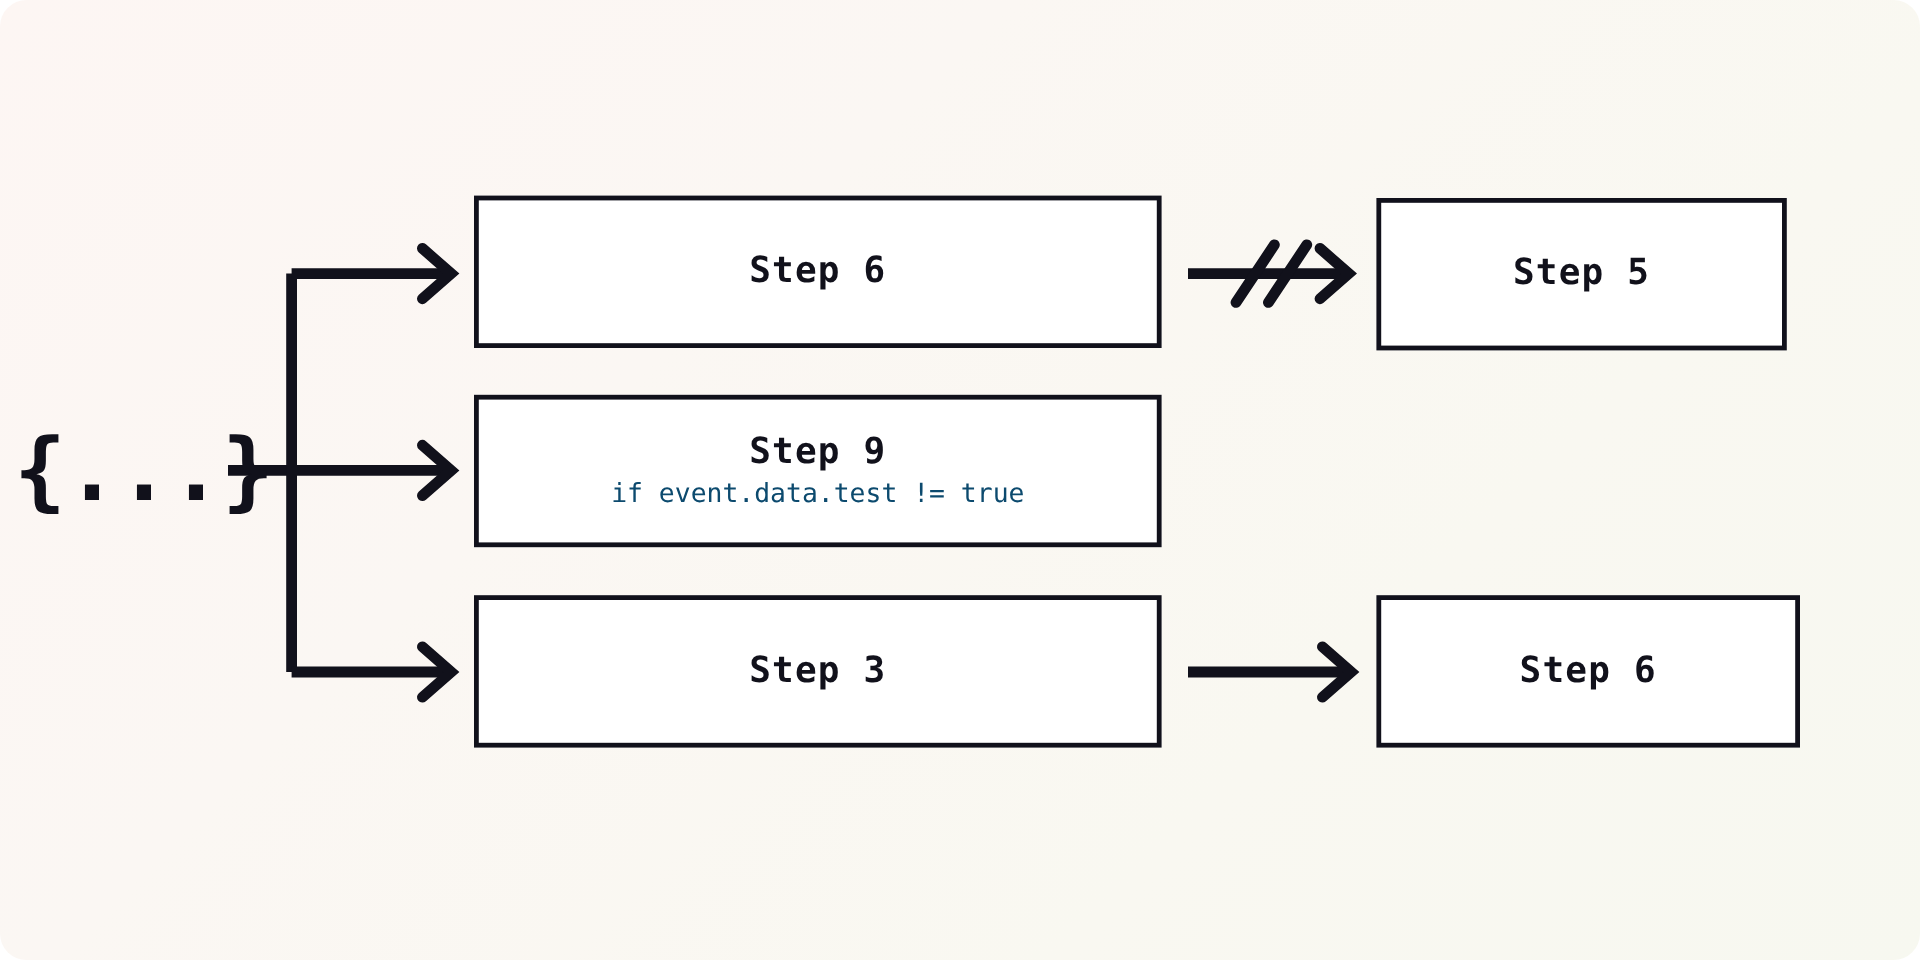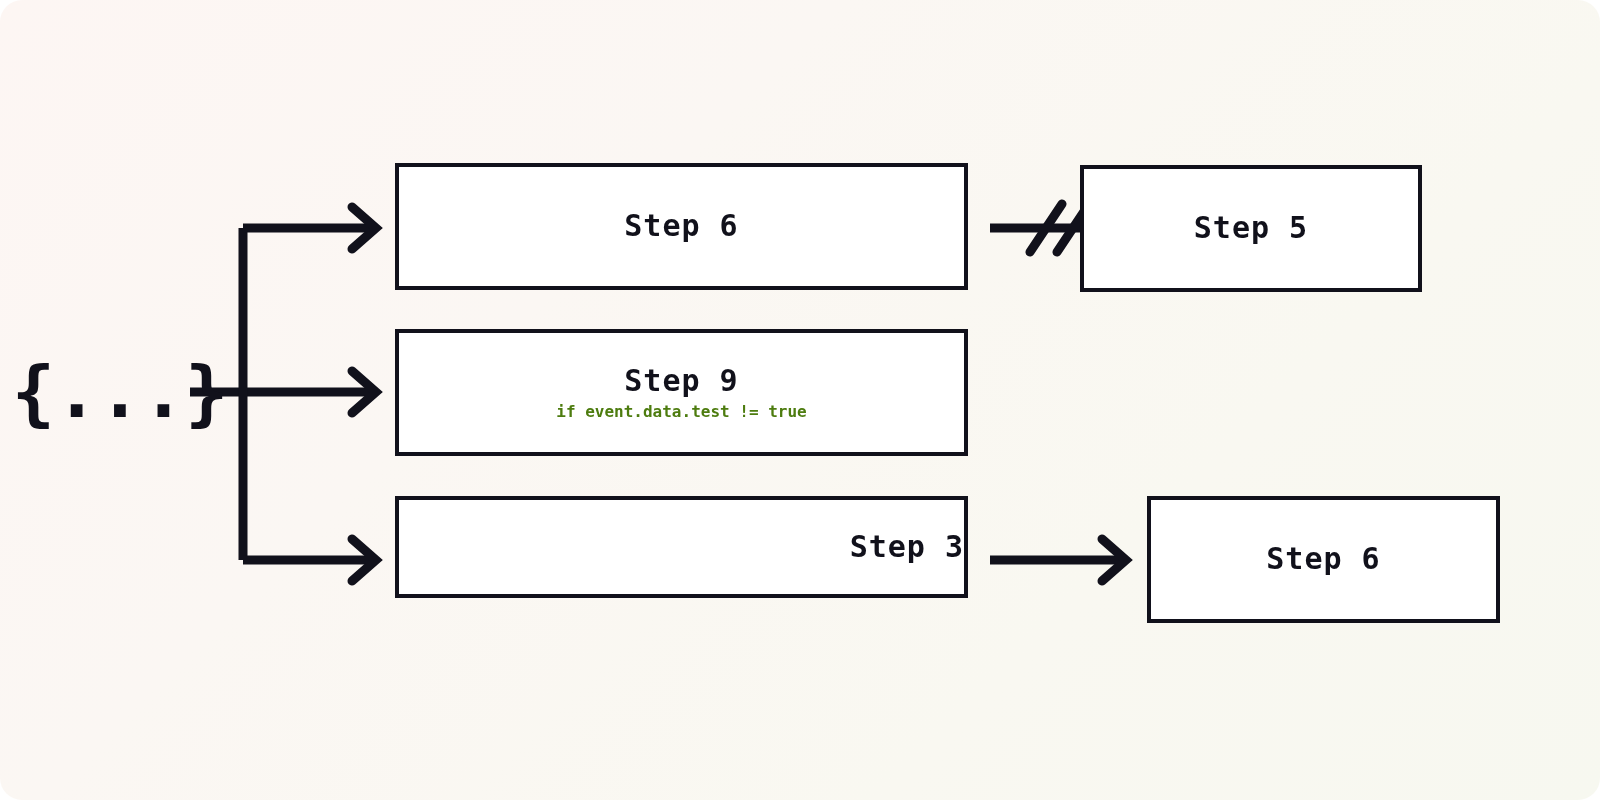--- a/index.html
+++ b/index.html
@@ -49,24 +49,24 @@
     font-weight: bold;
     font-size: 30px;
     letter-spacing: 1px;
     color: #11111b;
     line-height: 1.15;
     white-space: pre;
   }
 
   .step-condition {
     font-family: "DejaVu Sans Mono", monospace;
-    font-weight: bold;
-    font-size: 16px;
+    font-weight: normal;
+    font-size: 22px;
     letter-spacing: 0px;
-    color: #4d7c0f;
+    color: #0c4a6e;
     line-height: 1.2;
     margin-top: 4px;
     white-space: pre;
   }
 
   
   #source-node {
     position: absolute;
     left: 60px;
     top: 345px;
@@ -138,25 +138,25 @@
 
   <div class="step-box" style="left:395px; top:163px; width:573px; height:127px;">
     <div class="step-title">Step 6</div>
   </div>
 
   <div class="step-box" style="left:395px; top:329px; width:573px; height:127px;">
     <div class="step-title">Step 9</div>
     <div class="step-condition">if event.data.test != true</div>
   </div>
 
-  <div class="step-box" style="left:395px; top:496px; width:573px; height:102px;align-items:flex-end;">
+  <div class="step-box" style="left:395px; top:496px; width:573px; height:127px;">
     <div class="step-title">Step 3</div>
   </div>
 
-  <div class="step-box" style="left:1080px; top:165px; width:342px; height:127px;">
+  <div class="step-box" style="left:1147px; top:165px; width:342px; height:127px;">
     <div class="step-title">Step 5</div>
   </div>
 
   <div class="step-box" style="left:1147px; top:496px; width:353px; height:127px;">
     <div class="step-title">Step 6</div>
   </div>
 
 </div>
 
 </body></html>

